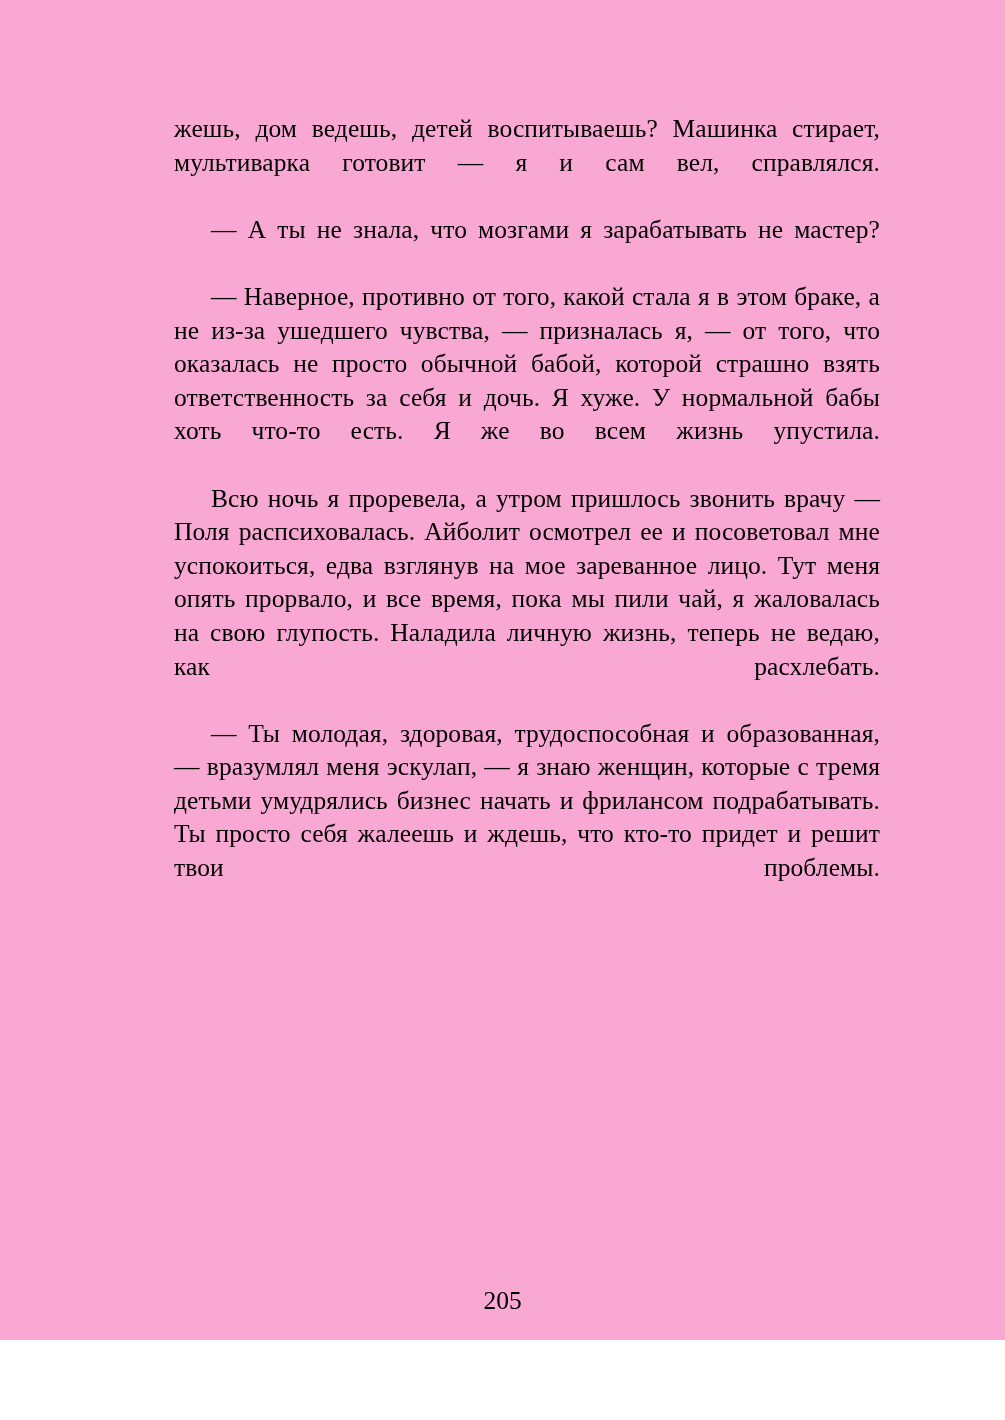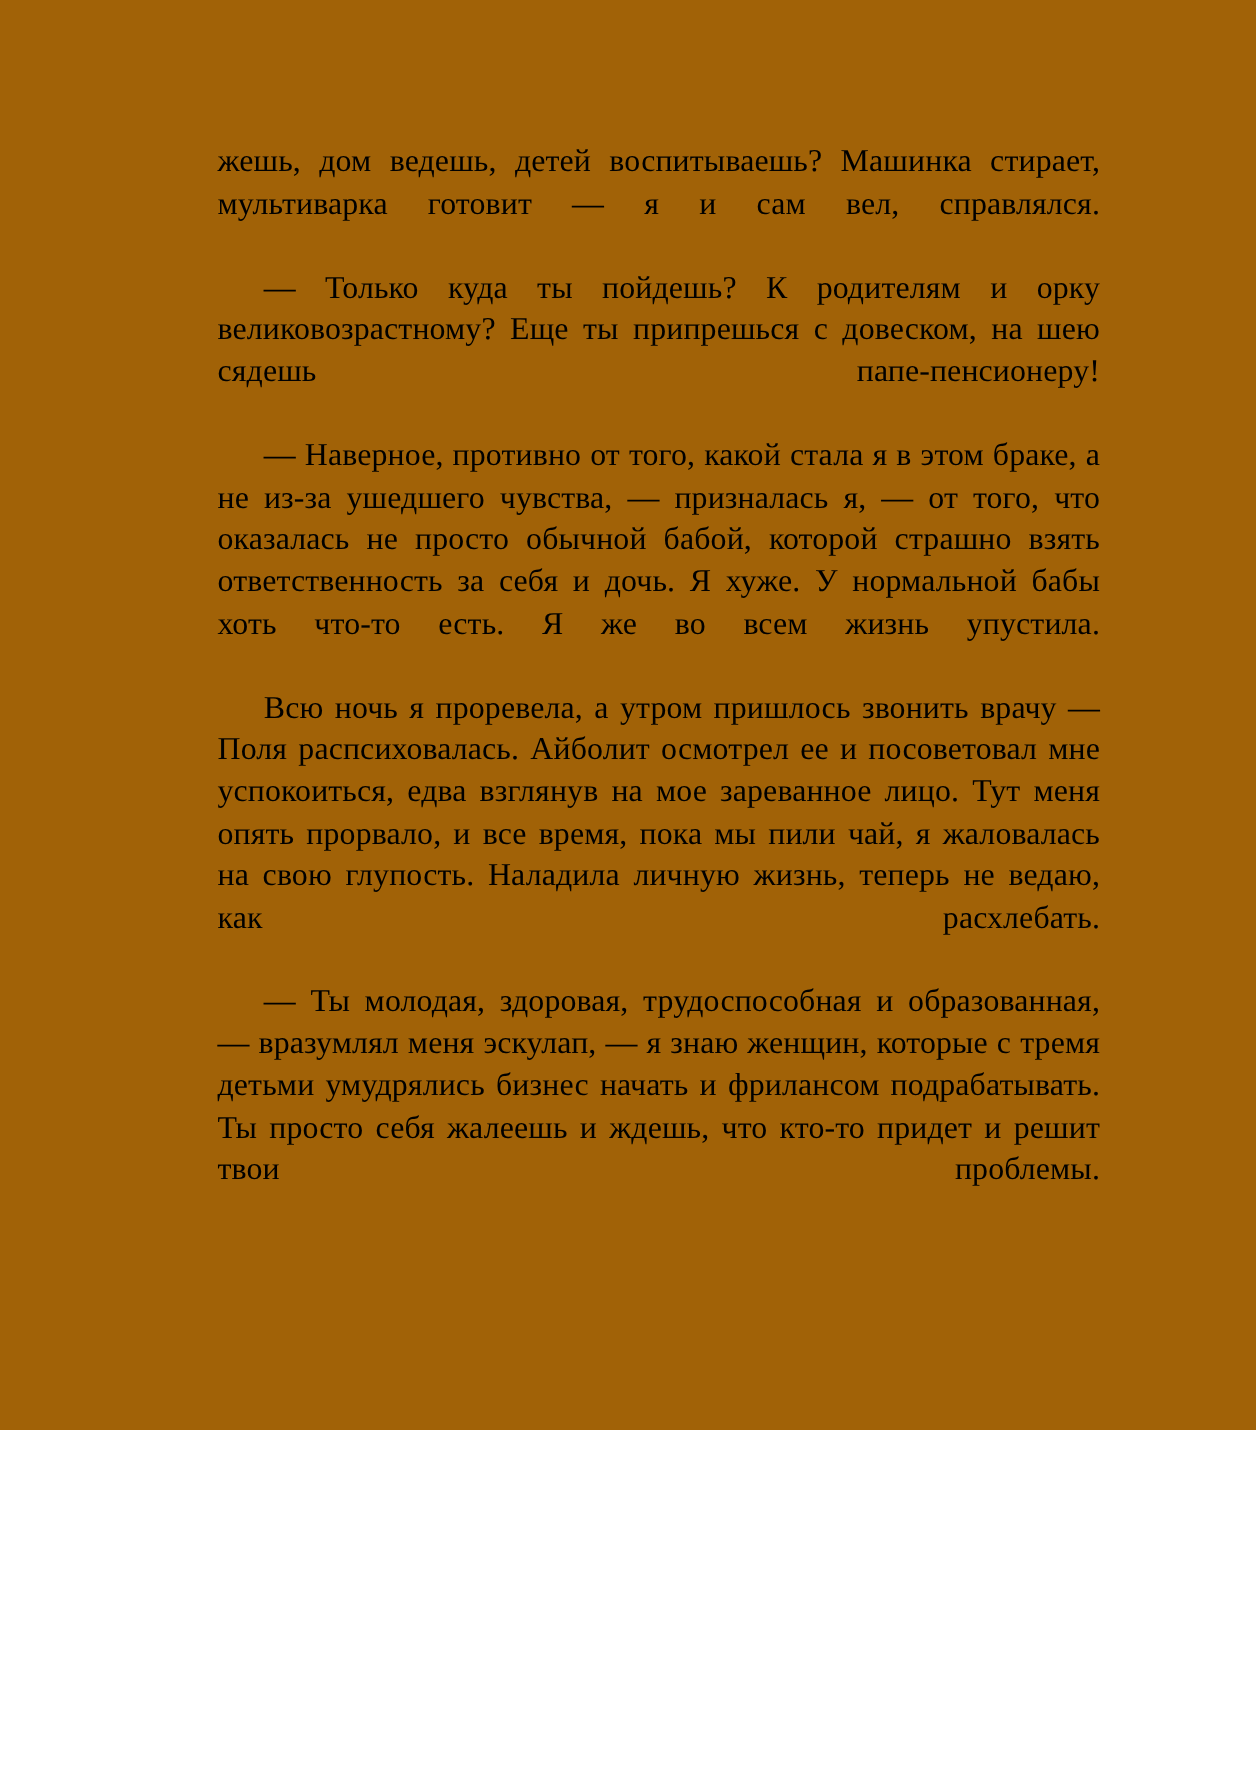--- a/index.html
+++ b/index.html
@@ -15,22 +15,22 @@
     font-family: "Liberation Serif", "DejaVu Serif", serif;
     color: #000000;
     overflow: hidden;
   }
 
   #page {
     position: absolute;
     left: 0;
     top: 0;
     width: 1005px;
-    height: 1144px;
-    background: #a16207;
+    height: 1340px;
+    background: #f9a8d4;
   }
 
   #text-block {
     position: absolute;
     left: 174px;
     top: 112px;
     width: 706px;
   }
 
   .para {
@@ -77,27 +77,28 @@
 <body style="background: rgb(255, 255, 255); color: rgb(0, 0, 0);">
 
 <div id="page">
 
   <div id="text-block">
 
     <p class="para cont">жешь, дом ведешь, детей воспитываешь? Машинка стирает, мультиварка готовит — я и сам вел, справлялся.</p>
 
 
 
+    <p class="para indent">— А ты не знала, что мозгами я зарабатывать не мастер?</p>
 
 
-    <p class="para indent">— Только куда ты пойдешь? К родителям и орку великовозрастному? Еще ты припрешься с довеском, на шею сядешь папе‑пенсионеру!</p>
 
     <p class="para indent">— Наверное, противно от того, какой стала я в этом браке, а не из‑за ушедшего чувства, — призналась я, — от того, что оказалась не просто обычной бабой, которой страшно взять ответственность за себя и дочь. Я хуже. У нормальной бабы хоть что‑то есть. Я же во всем жизнь упустила.</p>
 
     <p class="para indent">Всю ночь я проревела, а утром пришлось звонить врачу — Поля распсиховалась. Айболит осмотрел ее и посоветовал мне успокоиться, едва взглянув на мое зареванное лицо. Тут меня опять прорвало, и все время, пока мы пили чай, я жаловалась на свою глупость. Наладила личную жизнь, теперь не ведаю, как расхлебать.</p>
 
 
     <p class="para indent">— Ты молодая, здоровая, трудоспособная и образованная, — вразумлял меня эскулап, — я знаю женщин, которые с тремя детьми умудрялись бизнес начать и фрилансом подрабатывать. Ты просто себя жалеешь и ждешь, что кто‑то придет и решит твои проблемы.</p>
 
   </div>
 
+  <div id="page-number">205</div>
 
 </div>
 
 </body></html>

